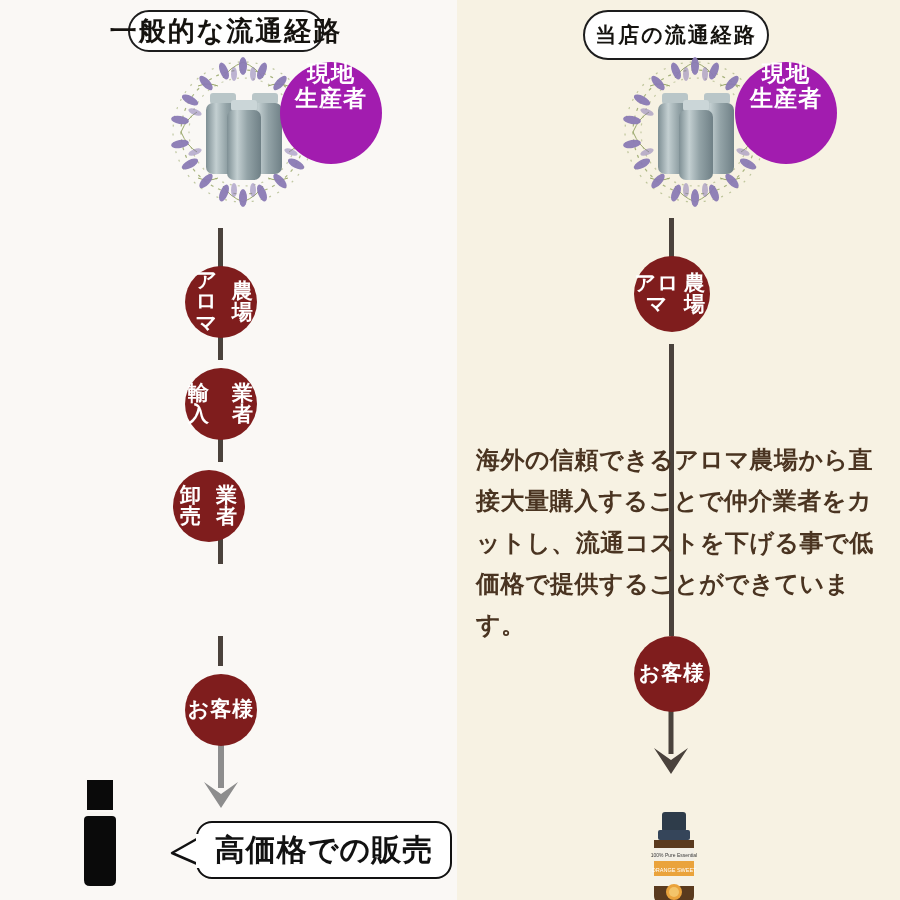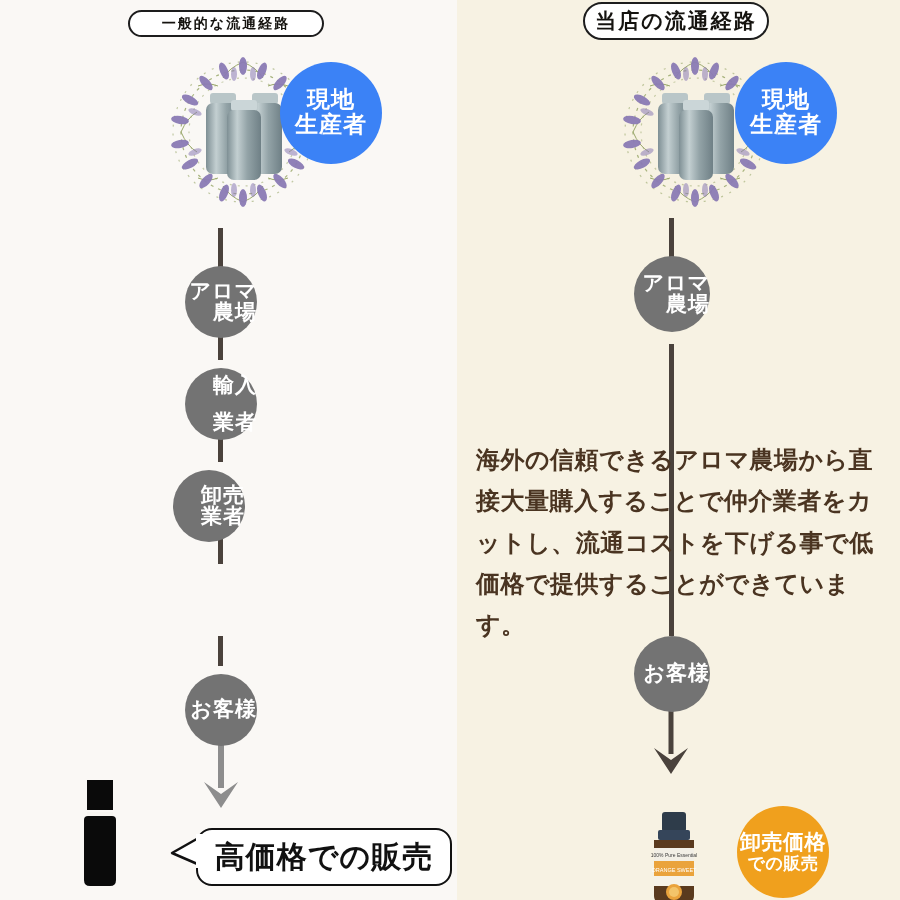--- a/index.html
+++ b/index.html
@@ -21,53 +21,53 @@
     border:2px solid #1d1d1d;
     background:#ffffff;
     border-radius:999px;
     color:#15130f;
     font-weight:700;
     letter-spacing:2px;
     display:flex;align-items:center;justify-content:center;
     white-space:nowrap;
     box-sizing:border-box;
   }
-  #pill-left{left:128px;top:10px;width:196px;height:27px;font-size:14px;}
-  #pill-right{left:583px;top:2px;width:186px;height:38px;font-size:21px;}
+  #pill-left{left:128px;top:10px;width:196px;height:42px;font-size:27px;}
+  #pill-right{left:583px;top:10px;width:186px;height:50px;font-size:21px;}
 
   
   .wreath-wrap{position:absolute;width:190px;height:160px;}
   #wreath-left{left:148px;top:52px;}
   #wreath-right{left:600px;top:52px;}
   .wreath-wrap svg{position:absolute;left:0;top:0;width:190px;height:160px;}
 
   
   .producer-badge{
     position:absolute;
     width:102px;height:102px;border-radius:50%;
-    background:#3b82f6;
+    background:#a21caf;
     color:#fff;
-    display:flex;flex-direction:column;align-items:center;justify-content:center;
+    display:flex;flex-direction:column;align-items:center;justify-content:flex-start;
     line-height:1.08;
     font-size:23px;font-weight:700;letter-spacing:1px;
     text-align:center;
   }
   #badge-left{left:280px;top:62px;}
   #badge-right{left:735px;top:62px;}
 
   
   .conn{position:absolute;width:5px;background:#4a423c;}
 
   
   .node{
     position:absolute;
     border-radius:50%;
-    background:#737373;
+    background:#7f1d1d;
     color:#ffffff;
-    display:flex;flex-direction:column;align-items:flex-end;justify-content:center;
+    display:flex;flex-direction:row;align-items:center;justify-content:center;
     text-align:center;
     line-height:1.02;
     font-weight:700;
     letter-spacing:1px;
     z-index:3;
   }
   .node.l{width:72px;height:72px;font-size:21px;}
   .node.r{width:76px;height:76px;font-size:21px;}
   .node .ln{display:block;}
 
@@ -84,21 +84,21 @@
     letter-spacing:0.5px;
     text-align:left;
   }
 
   
   #bubble{
     position:absolute;left:196px;top:821px;width:256px;height:58px;
     border:2.5px solid #111;border-radius:16px;background:#fff;
     display:flex;align-items:center;justify-content:center;
     font-size:30px;font-weight:700;color:#111;letter-spacing:1px;
-    box-sizing:border-box;z-index:4;margin-top:7px;
+    box-sizing:border-box;z-index:4;
   }
   #bubble-tail{position:absolute;left:170px;top:832px;width:34px;height:38px;z-index:5;}
 
   
   #black-bottle{position:absolute;left:74px;top:778px;width:52px;height:110px;}
 
   
   #product-bottle{position:absolute;left:644px;top:812px;width:60px;height:92px;}
 
   
@@ -353,18 +353,14 @@
     <path d="M10 28 h40 v56 q0 6 -6 6 h-28 q-6 0 -6 -6 z" fill="#5a3a1e"></path>
     <rect x="10" y="36" width="40" height="13" fill="#f2efe6"></rect>
     <rect x="10" y="49" width="40" height="15" fill="#eaa33c"></rect>
     <rect x="10" y="64" width="40" height="10" fill="#f6f2e7"></rect>
     <circle cx="30" cy="80" r="8" fill="#eaa33c"></circle>
     <circle cx="30" cy="80" r="5" fill="#f3c46a"></circle>
     <text x="30" y="45" font-size="5" fill="#3a3a3a" text-anchor="middle" font-family="Liberation Sans, sans-serif">100% Pure Essential</text>
     <text x="30" y="60" font-size="5.5" fill="#ffffff" text-anchor="middle" font-family="Liberation Sans, sans-serif">ORANGE SWEET</text>
   </svg>
 
-  <div id="orange-badge">
-    <span class="big">卸売価格</span>
-    <span class="small">での販売</span>
-  </div>
 
 </div>
 
 </body></html>

